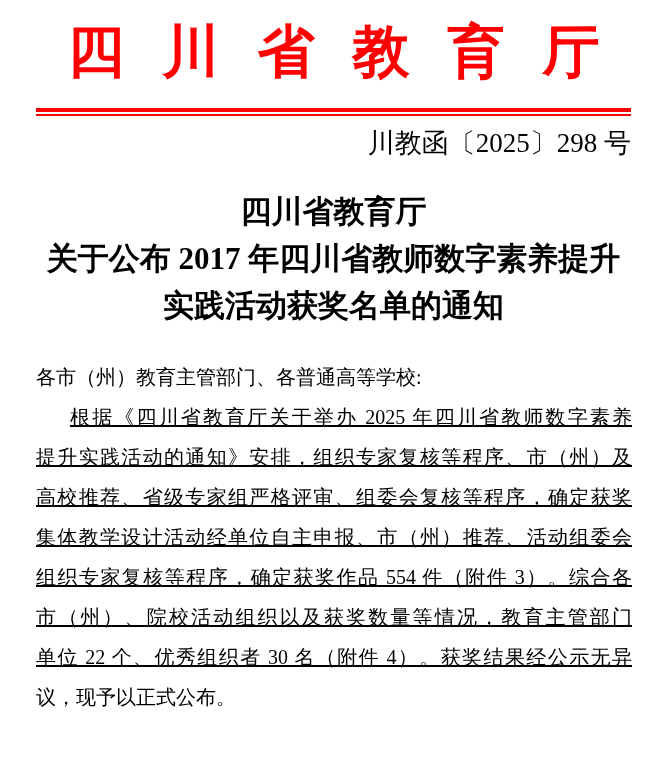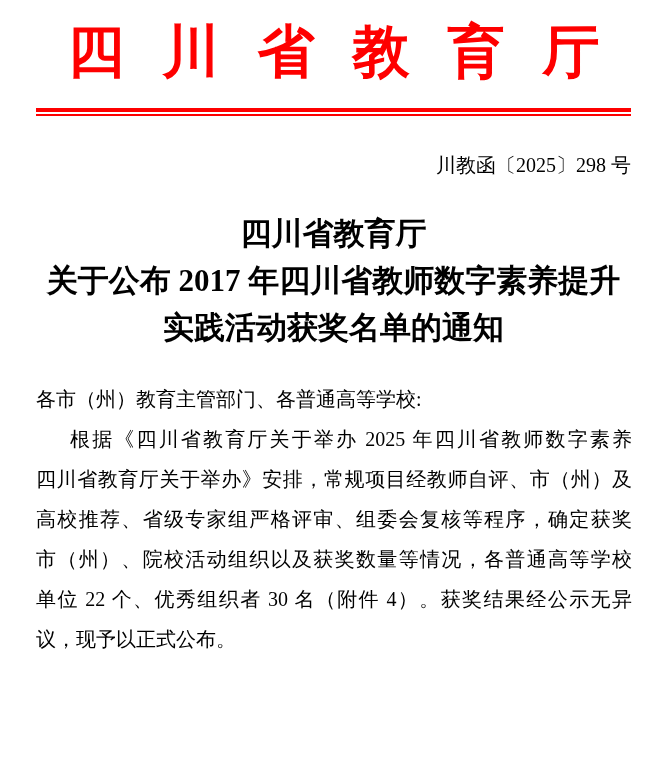--- a/index.html
+++ b/index.html
@@ -30,23 +30,23 @@
   }
   
   .red-rule {
     margin: 20px 36px 0 36px;
     height: 8px;
     border-top: 4px solid #fe0000;
     border-bottom: 2px solid #fe0000;
   }
   
   .docnum {
-    margin: 36px 36px 0 36px;
+    margin: 14px 36px 0 36px;
     text-align: right;
-    font-size: 20px;
+    font-size: 27px;
     line-height: 26px;
     color: #000000;
   }
   
   .title {
     margin: 32px 30px 0 30px;
     text-align: center;
     font-weight: 700;
     font-size: 31px;
     line-height: 47px;
@@ -56,20 +56,21 @@
   .doc-body {
     margin: 28px 35px 0 36px;
     font-size: 20px;
     line-height: 40px;
     color: #000000;
   }
   .line { min-height: 40px; }
   .just {
     text-align: justify;
     text-align-last: justify;
+    text-decoration: underline;
   }
   .indent { padding-left: 34px; }
 </style>
 </head>
 <body>
 
 <div class="page">
 
   <div class="agency">四川省教育厅</div>
 
@@ -79,20 +80,22 @@
 
   <div class="title">
     <div>四川省教育厅</div>
     <div>关于公布 2017 年四川省教师数字素养提升</div>
     <div>实践活动获奖名单的通知</div>
   </div>
 
   <div class="doc-body">
     <div class="line">各市（州）教育主管部门、各普通高等学校:</div>
     <div class="line just indent">根据《四川省教育厅关于举办 2025 年四川省教师数字素养</div>
-    <div class="line just">四川省教育厅关于举办》安排，常规项目经教师自评、市（州）及</div>
+    <div class="line just">提升实践活动的通知》安排，组织专家复核等程序、市（州）及</div>
     <div class="line just">高校推荐、省级专家组严格评审、组委会复核等程序，确定获奖</div>
-    <div class="line just">市（州）、院校活动组织以及获奖数量等情况，各普通高等学校</div>
+    <div class="line just">集体教学设计活动经单位自主申报、市（州）推荐、活动组委会</div>
+    <div class="line just">组织专家复核等程序，确定获奖作品 554 件（附件 3）。综合各</div>
+    <div class="line just">市（州）、院校活动组织以及获奖数量等情况，教育主管部门</div>
     <div class="line just">单位 22 个、优秀组织者 30 名（附件 4）。获奖结果经公示无异</div>
     <div class="line">议，现予以正式公布。</div>
   </div>
 
 </div>
 
 </body></html>

